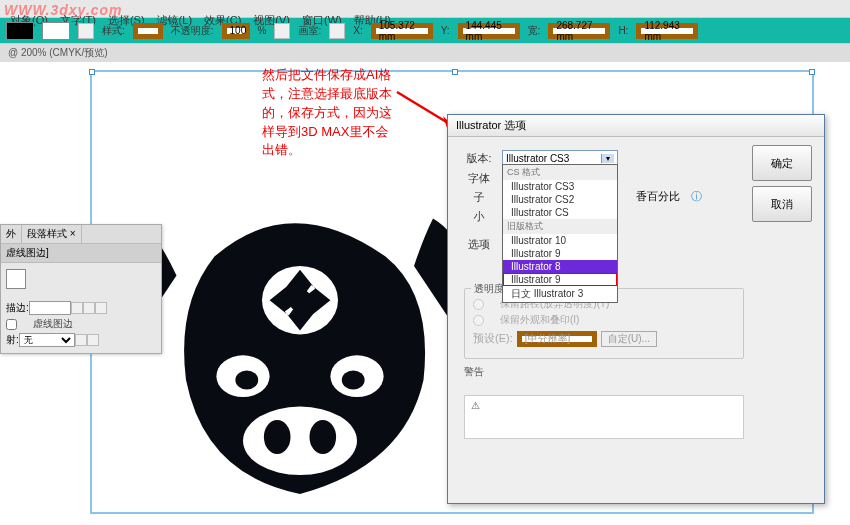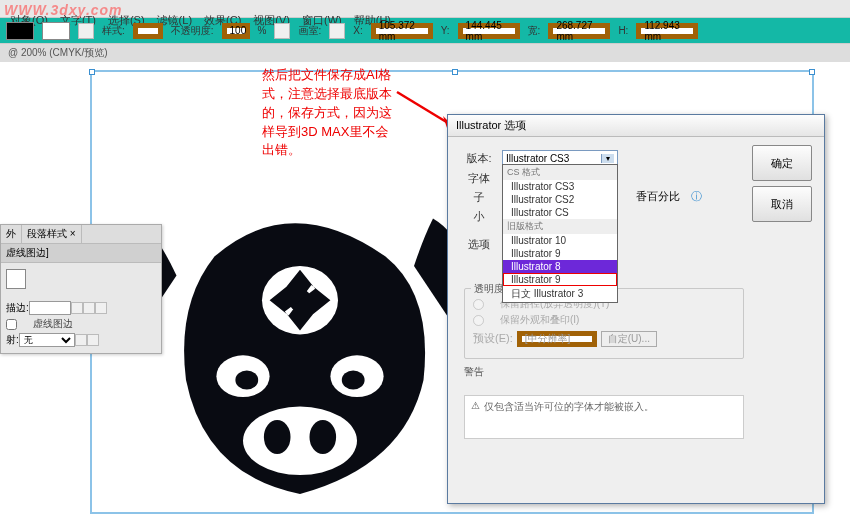--- a/index.html
+++ b/index.html
@@ -234,16 +234,15 @@
       <div class="dlg-row" style="margin-top:4px">
         <span style="color:#aaa">预设(E):</span>
         <span class="fld" style="width:80px;color:#999">[中分辨率]</span>
         <span class="sml-btn">自定(U)...</span>
       </div>
     </div>
 
     <div style="margin:4px 0 16px 4px;font-size:10px;color:#555">警告</div>
     <div class="warnbox" style="width:280px;margin-left:4px">
       <span>⚠</span>
-      <span>仅包含适当许可位的字体才能被嵌入。</span>
     </div>
   </div>
 </div>
 
 </body></html>

